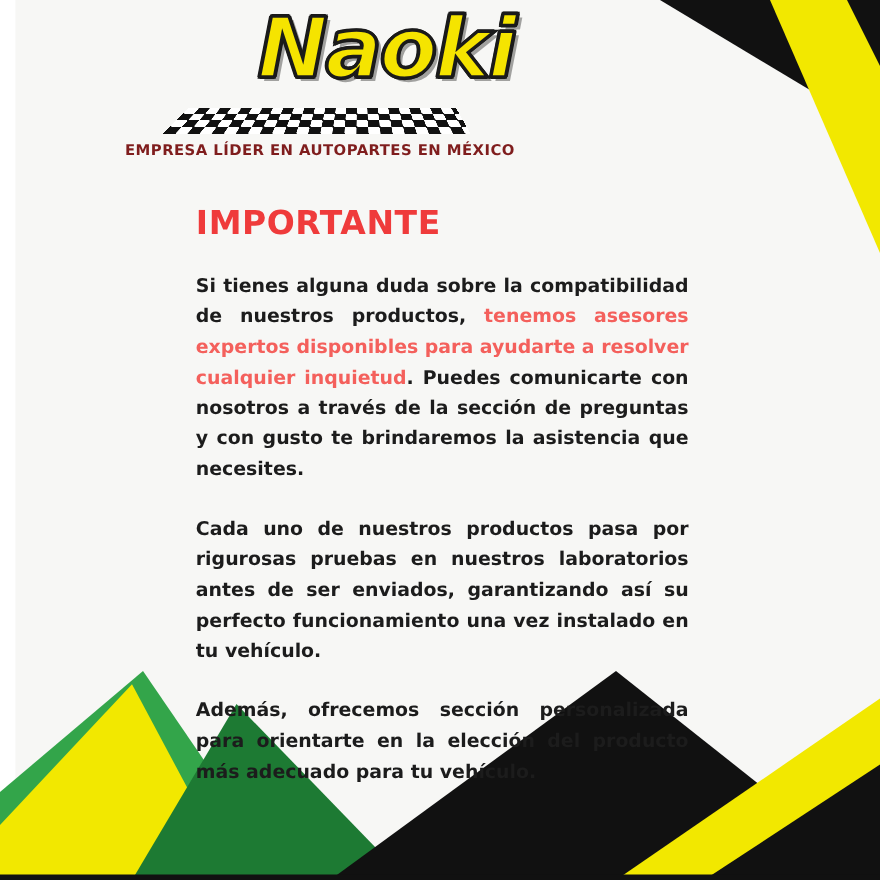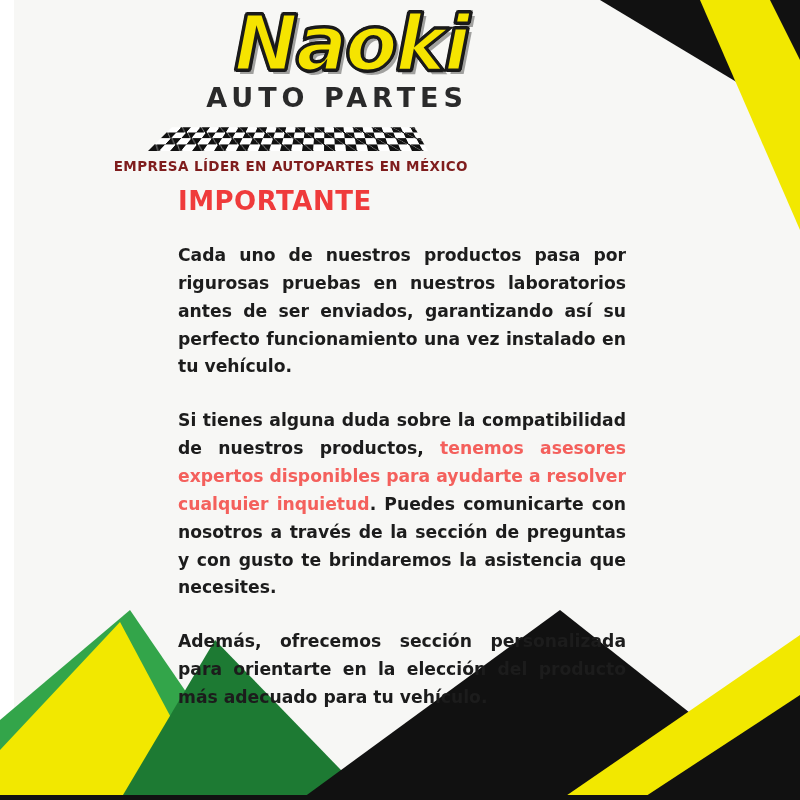--- a/index.html
+++ b/index.html
@@ -96,21 +96,21 @@
 
   
   .content {
     position: absolute;
     top: 186px;
     left: 178px;
     width: 448px;
   }
   .title {
     font-family: "DejaVu Sans", sans-serif;
-    font-size: 26px;
+    font-size: 30px;
     font-weight: bold;
     color: #ef3b3b;
     letter-spacing: 0.5px;
     margin: 0 0 26px 0;
   }
   .para {
     font-family: "DejaVu Sans", sans-serif;
     font-size: 17.2px;
     font-weight: bold;
     line-height: 1.62;
@@ -143,30 +143,29 @@
     <polygon points="0,200 0,150 120,22 215,200" fill="#f2e800"></polygon>
     <polygon points="120,200 215,40 370,200" fill="#1d7a33"></polygon>
     <polygon points="300,200 560,10 800,200" fill="#111111"></polygon>
     <polygon points="560,200 800,35 800,200" fill="#f2e800"></polygon>
     <polygon points="640,200 800,95 800,200" fill="#111111"></polygon>
     <polygon points="0,195 800,195 800,200 0,200" fill="#111111"></polygon>
   </svg>
 
   <div class="header">
     <div class="logo-word">Naoki</div>
-    <div class="logo-sub">AUTO PARTES</div>
     <div class="checkers"></div>
     <div class="tagline">EMPRESA LÍDER  EN AUTOPARTES EN MÉXICO</div>
   </div>
 
   <div class="content">
     <div class="title">IMPORTANTE</div>
 
-    <p class="para">Cada uno de nuestros productos pasa por rigurosas pruebas en nuestros laboratorios antes de ser enviados, garantizando así su perfecto funcionamiento una vez instalado en tu vehículo.</p>
-
     <p class="para">
       <span>Si tienes alguna duda sobre la compatibilidad de nuestros productos, </span><span class="hl">tenemos asesores expertos disponibles para ayudarte a resolver cualquier inquietud</span><span>. Puedes comunicarte con nosotros a través de la sección de preguntas y con gusto te brindaremos la asistencia que necesites.</span>
     </p>
+
+    <p class="para">Cada uno de nuestros productos pasa por rigurosas pruebas en nuestros laboratorios antes de ser enviados, garantizando así su perfecto funcionamiento una vez instalado en tu vehículo.</p>
 
     <p class="para">Además, ofrecemos sección personalizada para orientarte en la elección del producto más adecuado para tu vehículo.</p>
   </div>
 
 </div>
 
 </body></html>

